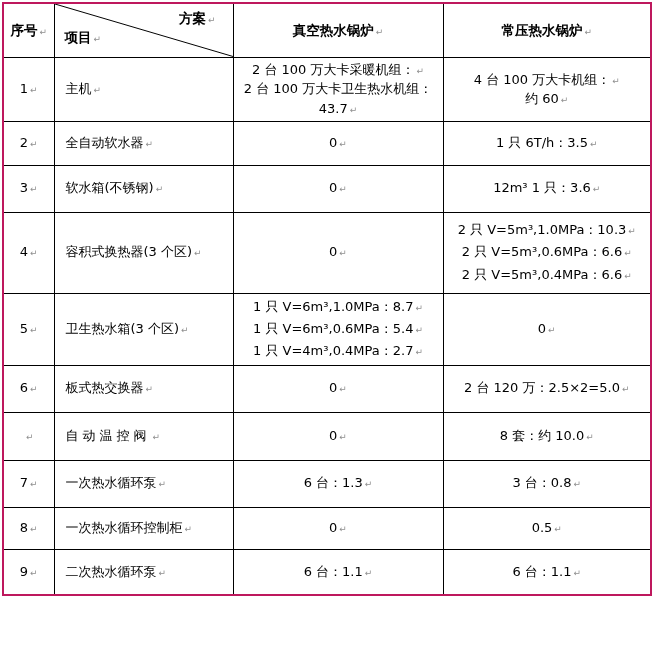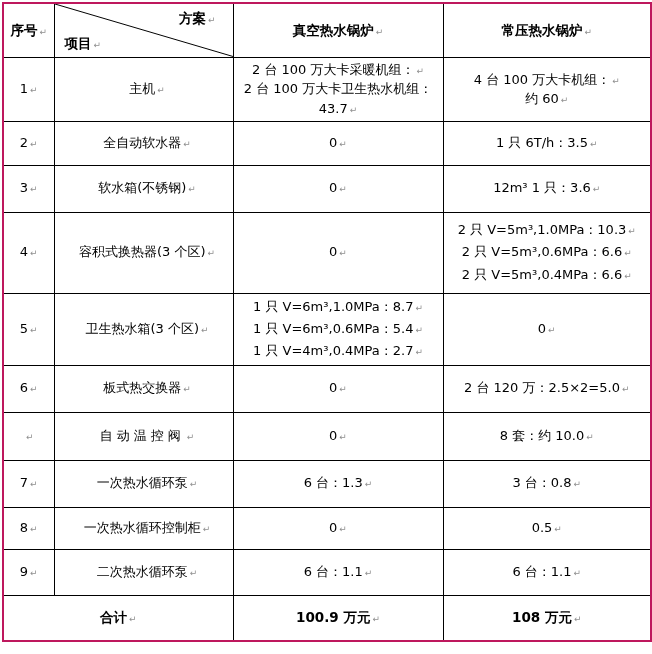--- a/index.html
+++ b/index.html
@@ -26,29 +26,29 @@
   }
   .ln{display:block;}
   .pm{
     color:#8f8f8f;
     font-size:9px;
     font-weight:normal;
     margin-left:2px;
     letter-spacing:0;
   }
   .hdr{font-weight:bold;font-size:13.5px;}
-  .item-cell{text-align:center;padding-left:11px;}
+  .item-cell{text-align:left;padding-left:11px;}
   .lh-sm{line-height:1.5;}
   .spaced{letter-spacing:4px;}
   .foot{font-weight:bold;font-size:13.5px;}
   
   .diag-cell{position:relative;padding:8px;}
   .diag-cell svg{position:absolute;left:0;top:0;width:100%;height:100%;display:block;}
   .diag-top{position:absolute;top:3px;right:17px;font-weight:bold;font-size:13.5px;}
-  .diag-bottom{position:absolute;bottom:2px;left:10px;font-weight:bold;font-size:13.5px;}
+  .diag-bottom{position:absolute;bottom:8px;left:10px;font-weight:bold;font-size:13.5px;}
 </style>
 </head>
 <body>
 
 <table>
   <colgroup>
     <col style="width:51px">
     <col style="width:179px">
     <col style="width:210px">
     <col style="width:208px">
@@ -218,25 +218,14 @@
           <span class="ln">二次热水循环泵<span class="pm">↵</span></span>
         </td>
     <td>
           <span class="ln">6 台：1.1<span class="pm">↵</span></span>
         </td>
     <td>
           <span class="ln">6 台：1.1<span class="pm">↵</span></span>
         </td>
   </tr>
 
-  <tr style="height:46px">
-    <td colspan="2" class="foot">
-          <span class="ln">合计<span class="pm">↵</span></span>
-        </td>
-    <td class="foot">
-          <span class="ln">100.9 万元<span class="pm">↵</span></span>
-        </td>
-    <td class="foot">
-          <span class="ln">108 万元<span class="pm">↵</span></span>
-        </td>
-  </tr>
 </tbody>
   </table>
 
 </body></html>

